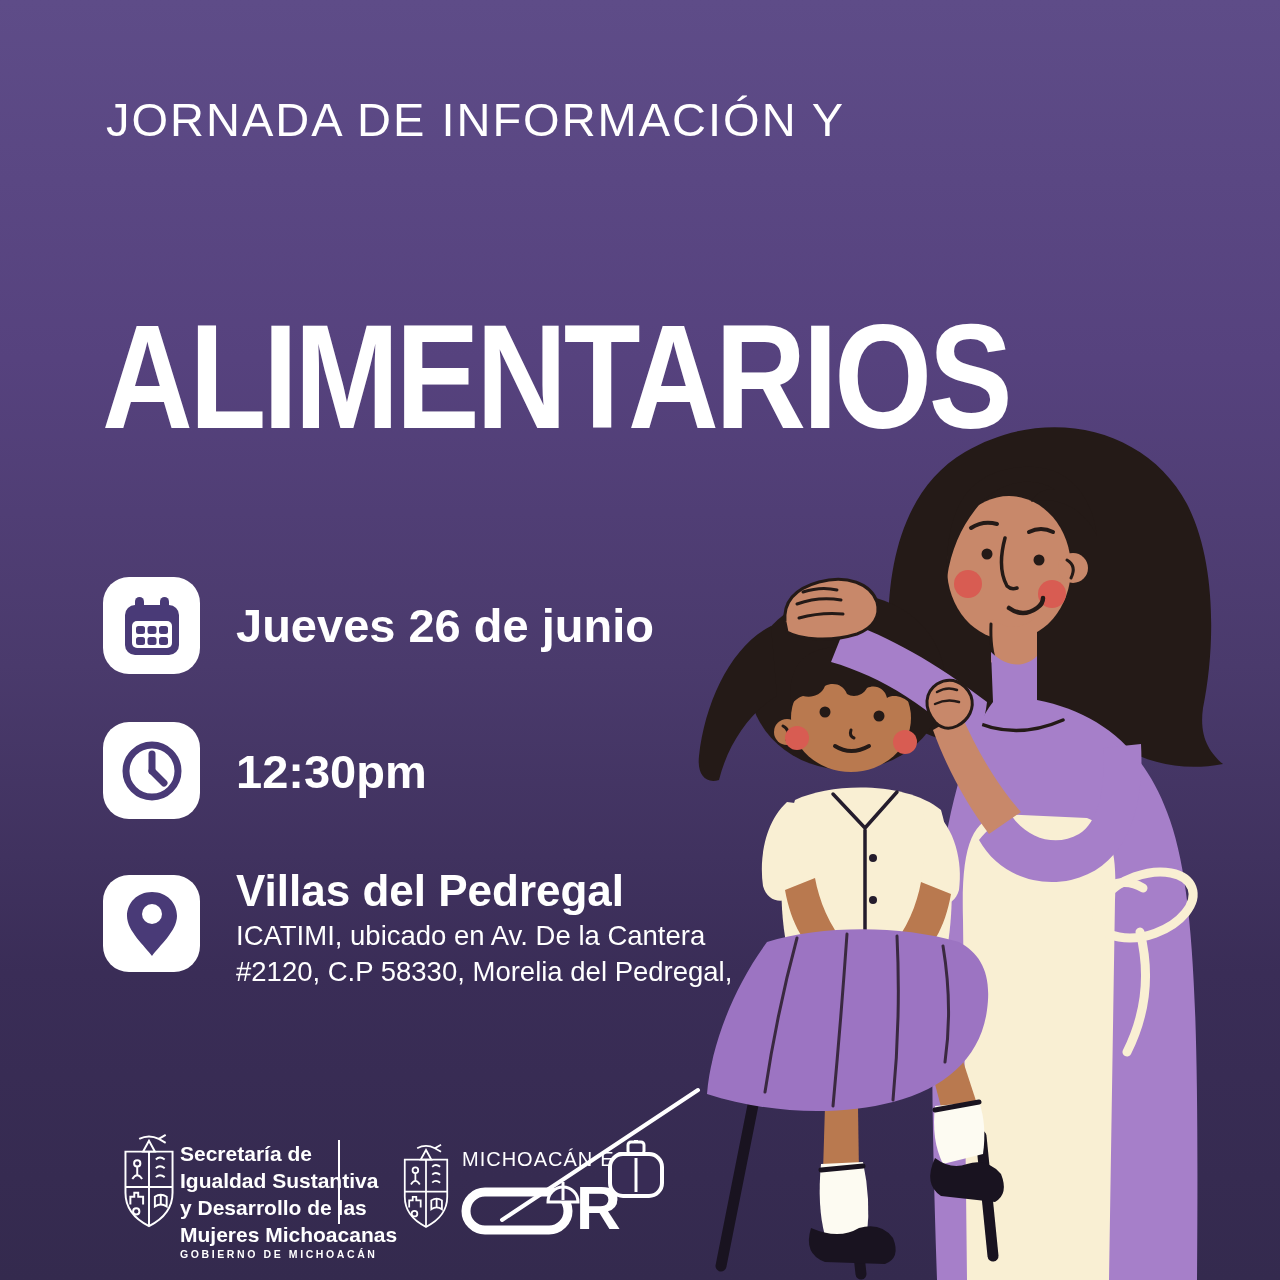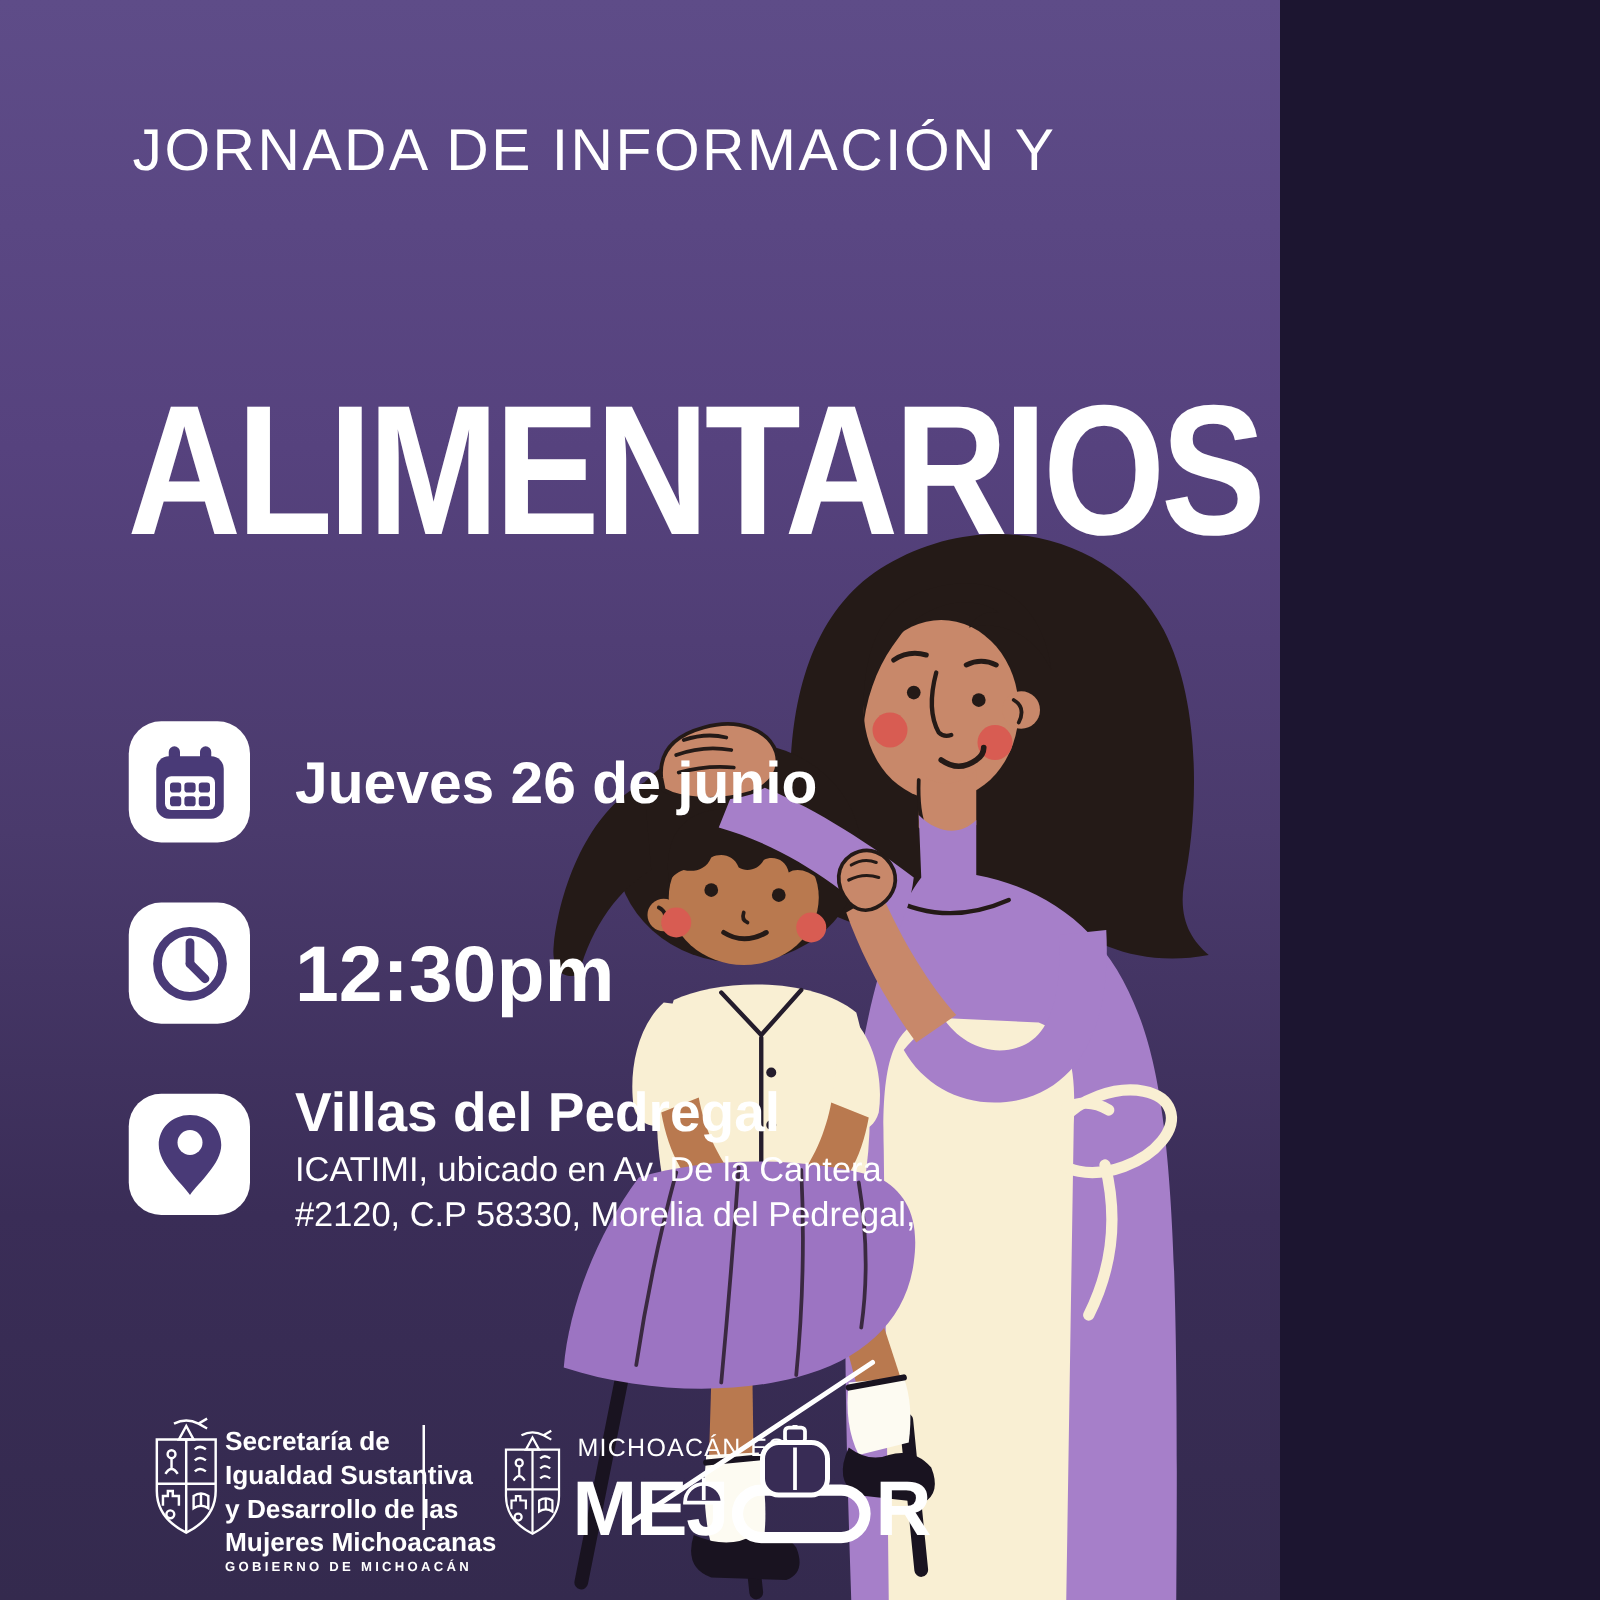--- a/index.html
+++ b/index.html
@@ -1,29 +1,29 @@
 <!DOCTYPE html>
 <html><head>
 <meta charset="utf-8">
 <style>
   html,body { margin:0; padding:0; background:#1c1530; }
   .poster {
-    position:relative; width:1024px; height:1280px; overflow:hidden;
+    position:relative; width:1280px; height:1280px; overflow:hidden;
     background:linear-gradient(180deg,#5e4c88 0%,#56427e 28%,#4a3a6c 52%,#3a2d57 76%,#342a4e 100%);
     font-family:"Liberation Sans", sans-serif; color:#ffffff;
   }
   .kicker1 { position:absolute; left:106px; top:92px; font-size:47px; font-weight:400; letter-spacing:2px; z-index:3; white-space:nowrap; }
   .kicker2 { position:absolute; left:106px; top:152px; font-size:39px; font-weight:400; letter-spacing:1px; z-index:3; white-space:nowrap; }
   .title-line { position:absolute; left:102px; font-weight:bold; font-size:148px; line-height:148px; letter-spacing:-4px; z-index:3; white-space:nowrap; transform-origin:left top; }
   .title-line.l1 { top:185px; }
   .title-line.l2 { top:303px; transform:scaleX(0.85); }
   .icon-tile { position:absolute; left:103px; width:97px; height:97px; background:#ffffff; border-radius:26px; display:flex; align-items:center; justify-content:center; z-index:3; }
   .tile-date { top:577px; } .tile-time { top:722px; } .tile-loc { top:875px; }
   .date-label { position:absolute; left:236px; top:598px; font-size:47px; font-weight:bold; z-index:3; white-space:nowrap; }
-  .time-label { position:absolute; left:236px; top:744px; font-size:63px; font-weight:bold; z-index:3; white-space:nowrap; }
+  .time-label { position:absolute; left:236px; top:744px; font-size:47px; font-weight:bold; z-index:3; white-space:nowrap; }
   .loc-name { position:absolute; left:236px; top:866px; font-size:44px; font-weight:bold; z-index:3; white-space:nowrap; }
   .loc-address { position:absolute; left:236px; top:918px; font-size:27.5px; line-height:36px; font-weight:400; z-index:3; }
   .illus { position:absolute; right:0; bottom:0; width:645px; height:880px; z-index:1; }
   
   .seal { position:absolute; z-index:3; }
   .seal-left { left:118px; top:1132px; width:62px; height:102px; }
   .seal-right { left:398px; top:1142px; width:56px; height:92px; }
   .secretariat { position:absolute; left:180px; top:1140px; z-index:3; }
   .secretariat .line { font-size:21px; font-weight:bold; line-height:27px; white-space:nowrap; }
   .secretariat .gov { font-size:10.5px; font-weight:bold; letter-spacing:2.6px; white-space:nowrap; }
@@ -198,21 +198,20 @@
       <path d="M 37,28 Q 41,24 46,28 M 37,37 Q 41,33 46,37 M 37,46 Q 41,42 46,46"></path>
       <path d="M 11,74 L 11,66 L 15,66 L 15,62 L 19,62 L 19,66 L 24,66 L 24,74"></path>
       <circle cx="17" cy="81" r="3.2"></circle>
       <path d="M 36,66 Q 42,62 48,66 L 48,76 Q 42,72 36,76 Z M 42,64 L 42,74"></path>
     </g>
   </svg>
   <div class="brand-tagline">
     <span class="b">MICHOACÁN</span><span class="r">ES</span>
   </div>
   <div class="brand-wordmark">
-    <span>MEJ</span>
     <svg class="o-svg" width="112" height="48" viewBox="0 0 112 48">
       <rect x="5" y="5" width="102" height="38" rx="19" fill="none" stroke="#ffffff" stroke-width="9"></rect>
     </svg>
     <span>R</span>
   </div>
   <svg class="cable-overlay" viewBox="0 0 290 160">
     <path d="M 62,140 L 258,10" stroke="#ffffff" stroke-width="4" stroke-linecap="round"></path>
     <path d="M 108,122 A 15,15 0 0 1 138,122 Z" fill="#382c55" stroke="#ffffff" stroke-width="3"></path>
     <path d="M 123,102 L 123,120" stroke="#ffffff" stroke-width="3"></path>
     <path d="M 196,60 L 196,76" stroke="#ffffff" stroke-width="4"></path>

